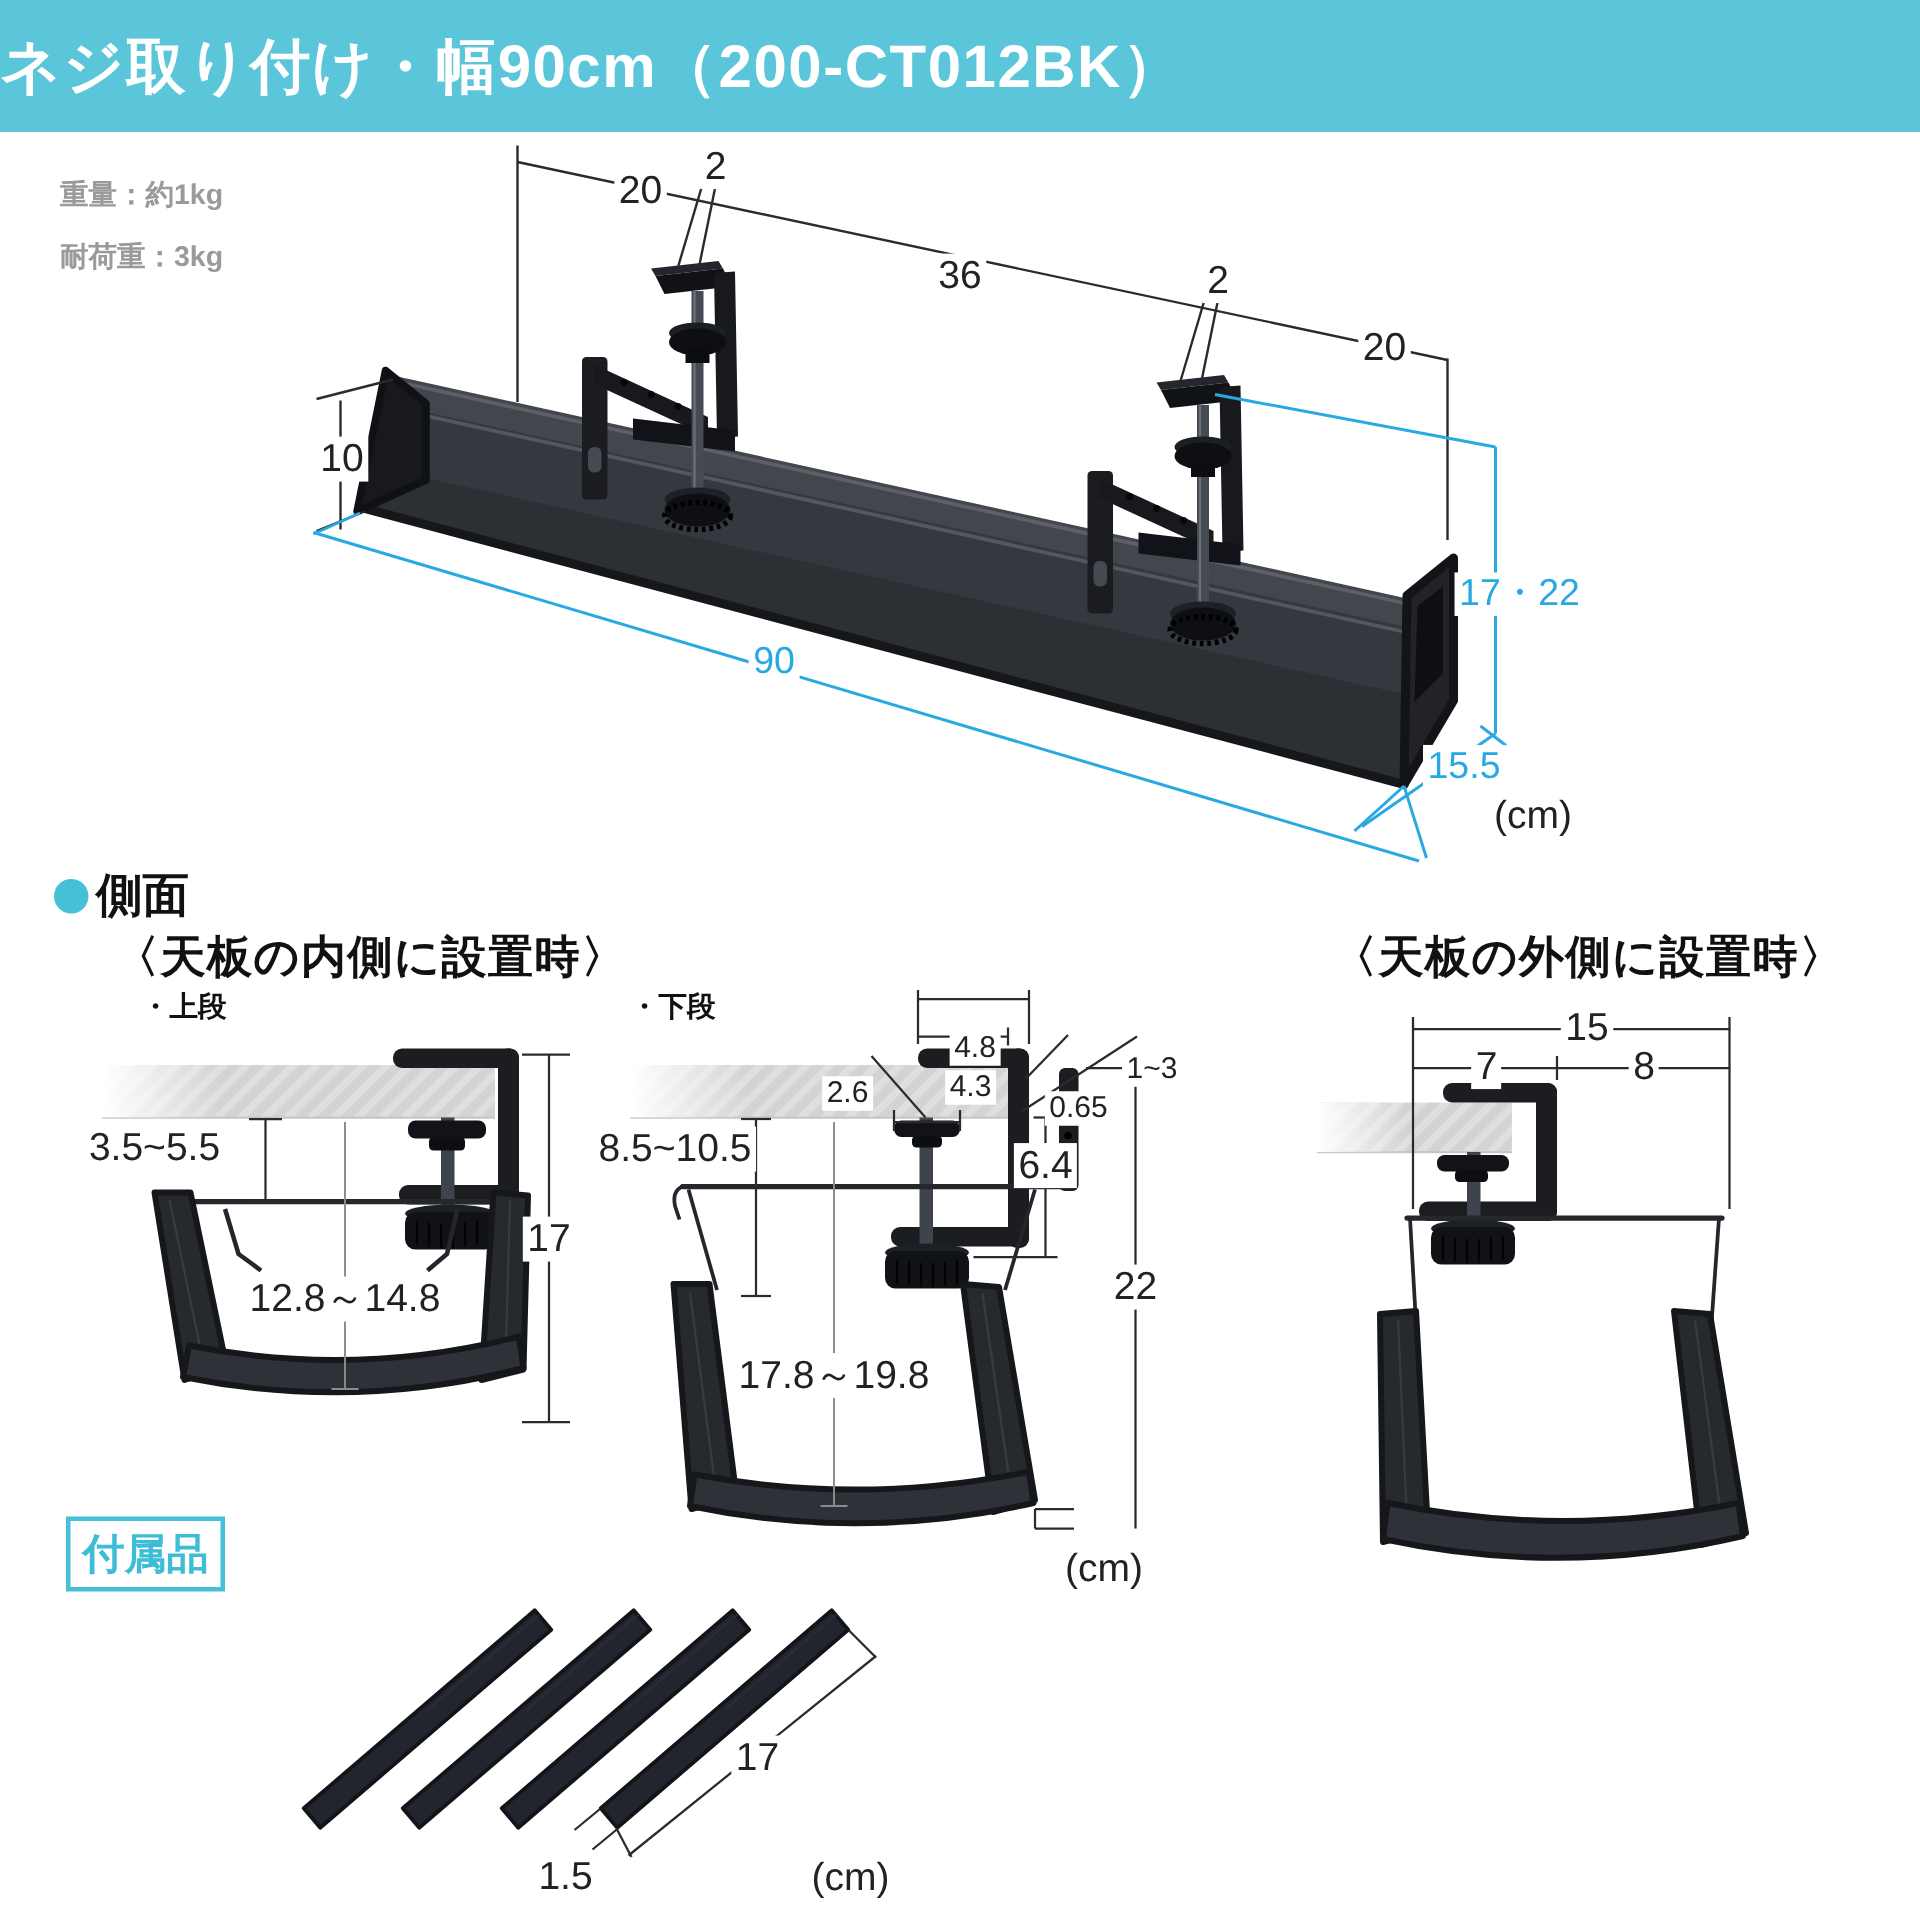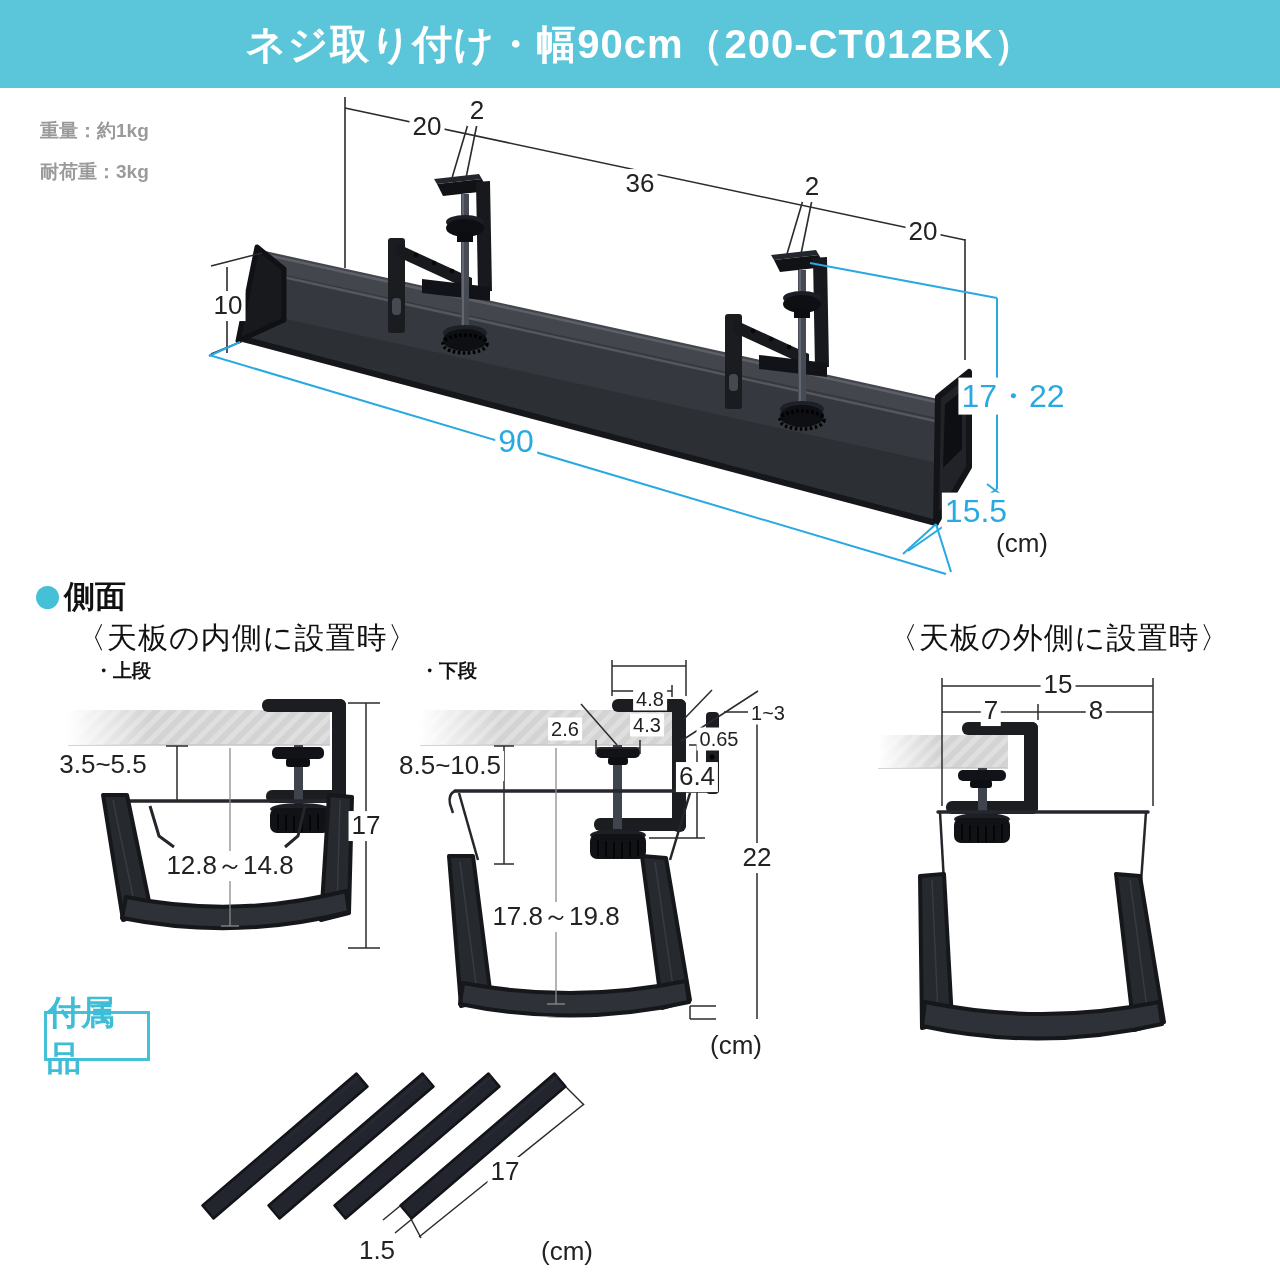--- a/index.html
+++ b/index.html
@@ -1,35 +1,35 @@
 <!DOCTYPE html>
 <html><head>
 <meta charset="utf-8">
 <style>
   html,body{margin:0;padding:0;background:#fff;}
   .page{position:relative;width:1280px;height:1280px;background:#fff;overflow:hidden;
         font-family:"Liberation Sans","DejaVu Sans",sans-serif;}
   .header{position:absolute;top:0;left:0;width:1280px;height:88px;background:#5BC6DA;
-          display:flex;align-items:center;justify-content:center;}
+          display:flex;align-items:center;}
   .header .title{font-size:40px;font-weight:bold;color:#fff;letter-spacing:1px;}
   .specs{position:absolute;left:40px;top:110px;font-size:19px;font-weight:bold;
          color:#9A9A9A;line-height:41px;}
   .canvas{position:absolute;left:0;top:0;width:1280px;height:1280px;}
   .lbl{position:absolute;transform:translate(-50%,-50%);white-space:nowrap;
        font-size:26px;color:#222;background:#fff;padding:0 3px;line-height:1.15;z-index:3;}
-  .lbl.blue{color:#29A9E1;font-size:32px;font-weight:500;}
+  .lbl.blue{color:#29A9E1;font-size:25px;font-weight:500;}
   .lbl.small{font-size:20px;margin-top:35px;}
   .sec{position:absolute;display:flex;align-items:center;gap:5px;font-size:31px;
        font-weight:bold;color:#111;z-index:3;font-family:Liberation Serif, serif;}
   .dot{width:23px;height:23px;border-radius:50%;background:#45C0D6;flex:0 0 auto;}
-  .hd{position:absolute;font-size:30px;font-weight:400;color:#111;letter-spacing:1px;z-index:3;}
+  .hd{position:absolute;font-size:30px;font-weight:700;color:#111;letter-spacing:1px;z-index:3;}
   .sub{position:absolute;font-size:19px;font-weight:600;color:#111;z-index:3;}
   .box{position:absolute;left:44px;top:1011px;width:100px;height:44px;border:3px solid #45C0D6;
        color:#3DBED6;display:flex;align-items:center;justify-content:center;
-       font-size:34px;font-weight:600;z-index:3;}
+       font-size:28px;font-weight:600;z-index:3;}
 </style>
 </head>
 <body>
 
 <div class="page">
 
   <div class="header">
     <span class="title">ネジ取り付け・幅90cm（200-CT012BK）</span>
   </div>
 

